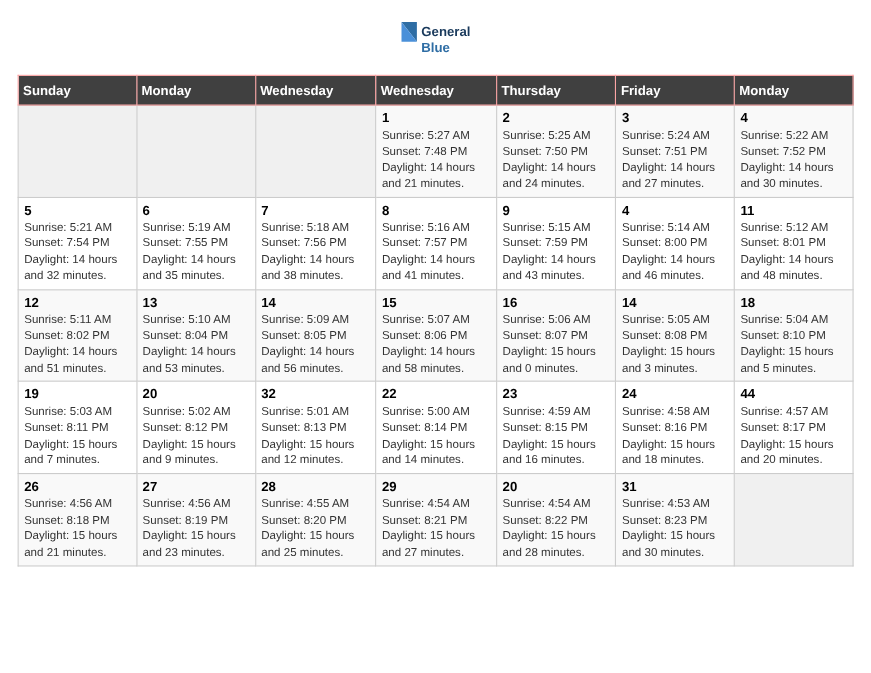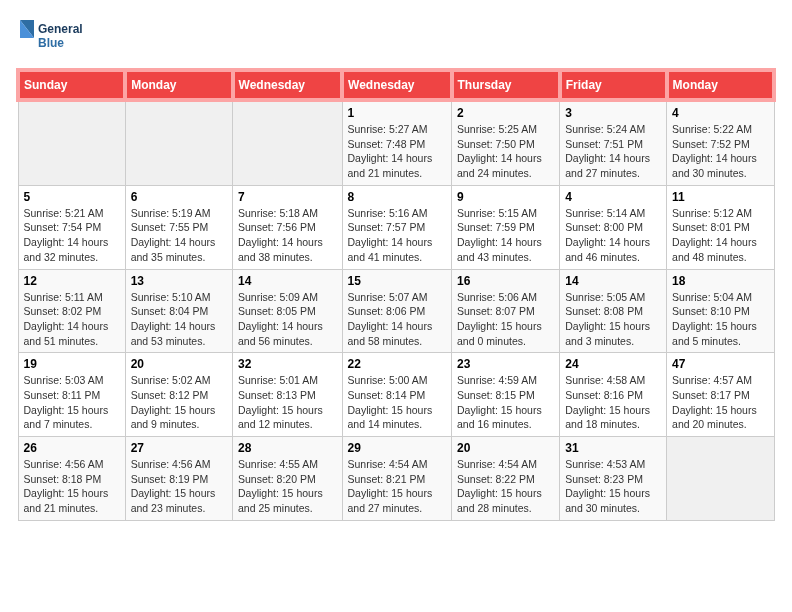--- a/index.html
+++ b/index.html
@@ -5,21 +5,21 @@
     * { box-sizing: border-box; margin: 0; padding: 0; }
     body {
       font-family: Arial, sans-serif;
       background: #fff;
       width: 792px;
       min-height: 612px;
       padding: 16px;
     }
     .header {
       display: flex;
-      justify-content: flex-start;
+      justify-content: center;
       align-items: flex-start;
       margin-bottom: 12px;
     }
     .logo {
       display: flex;
       align-items: center;
       gap: 4px;
     }
     .title-block {
       text-align: right;
@@ -33,27 +33,27 @@
       font-size: 16px;
       color: #333;
       font-weight: normal;
     }
     table {
       width: 100%;
       border-collapse: collapse;
       font-size: 11px;
     }
     thead tr th {
-      background: #ef4444;
+      background: #404040;
       color: #fff;
       padding: 6px 4px;
       text-align: left;
       font-size: 12px;
       font-weight: bold;
-      border: 4px solid #fca5a5;
+      border: 1px solid #fca5a5;
     }
     tbody tr td {
       border: 1px solid #ccc;
       vertical-align: top;
       padding: 4px 5px;
       min-height: 70px;
       height: 80px;
       width: 113px;
       background: #fff;
     }
@@ -206,21 +206,21 @@
         </td>
         <td>
           <div class="day-number">23</div>
           <div class="day-info">Sunrise: 4:59 AM<br>Sunset: 8:15 PM<br>Daylight: 15 hours<br>and 16 minutes.</div>
         </td>
         <td>
           <div class="day-number">24</div>
           <div class="day-info">Sunrise: 4:58 AM<br>Sunset: 8:16 PM<br>Daylight: 15 hours<br>and 18 minutes.</div>
         </td>
         <td>
-          <div class="day-number">47</div>
+          <div class="day-number">44</div>
           <div class="day-info">Sunrise: 4:57 AM<br>Sunset: 8:17 PM<br>Daylight: 15 hours<br>and 20 minutes.</div>
         </td>
       </tr>
       <tr>
         <td>
           <div class="day-number">26</div>
           <div class="day-info">Sunrise: 4:56 AM<br>Sunset: 8:18 PM<br>Daylight: 15 hours<br>and 21 minutes.</div>
         </td>
         <td>
           <div class="day-number">27</div>

